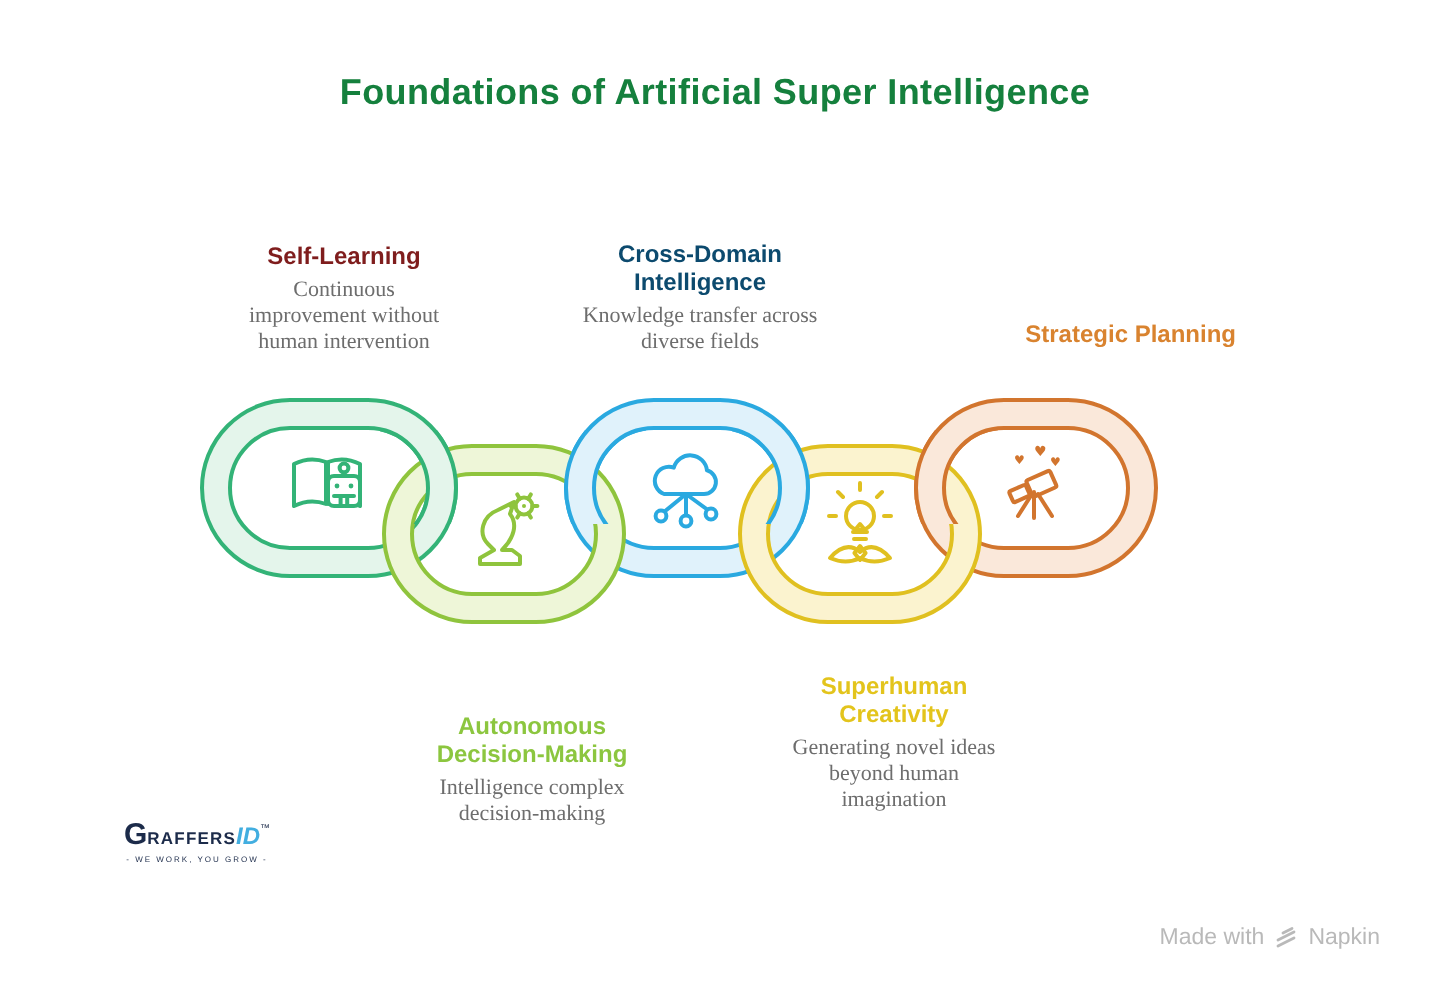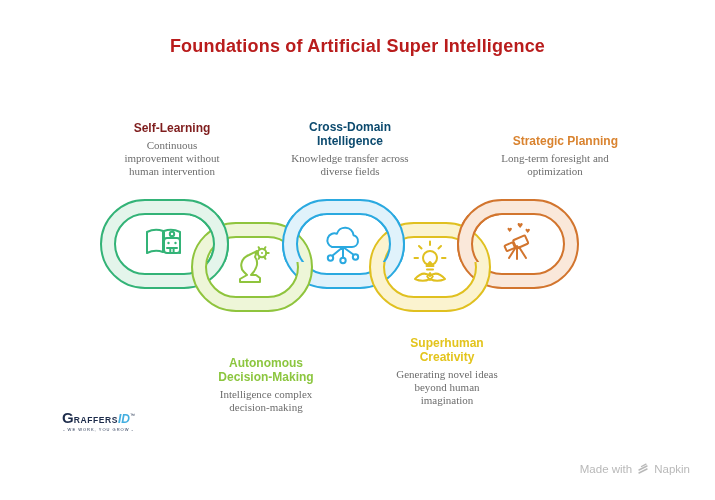--- a/index.html
+++ b/index.html
@@ -3,21 +3,21 @@
 <meta charset="utf-8">
 <style>
   html,body{margin:0;padding:0;}
   body{
     width:715px;height:500px;position:relative;overflow:hidden;
     background:#ffffff;
     font-family:"Liberation Sans","DejaVu Sans",sans-serif;
   }
   .title{
     position:absolute;top:36px;left:0;width:715px;
-    text-align:center;font-size:18px;font-weight:700;color:#b91c1c;
+    text-align:center;font-size:18px;font-weight:700;color:#15803d;
     letter-spacing:.2px;
   }
   .chain-svg{position:absolute;left:0;top:0;}
   .band{stroke-width:2;fill-rule:evenodd;stroke-linejoin:round;}
   .icon{stroke-width:2;fill:none;stroke-linecap:round;stroke-linejoin:round;}
   .label-group{position:absolute;display:flex;flex-direction:column;align-items:center;text-align:center;}
   .label-group.top{bottom:322px;}
   .label-group.bottom{top:337px;}
   .label-heading{font-size:12px;font-weight:700;line-height:13.5px;margin-bottom:4px;}
   .label-desc{font-size:11px;color:#6d6d6d;line-height:13px;font-family:Liberation Serif, serif;}
@@ -124,21 +124,20 @@
   <div class="label-desc">Continuous improvement without human intervention</div>
 </div>
 
 <div class="label-group top" style="left:291px;width:118px;">
   <div class="label-heading" style="color: #0c4a6e;">Cross-Domain Intelligence</div>
   <div class="label-desc">Knowledge transfer across diverse fields</div>
 </div>
 
 <div class="label-group top" style="left:492px;width:126px;align-items:flex-end;">
   <div class="label-heading" style="color: rgb(217, 131, 47);">Strategic Planning</div>
-  <div class="label-desc">Long-term foresight and optimization</div>
 </div>
 
 <div class="label-group bottom" style="left:210px;width:112px;margin-top:20px;">
   <div class="label-heading" style="color: rgb(140, 198, 63);">Autonomous Decision-Making</div>
   <div class="label-desc">Intelligence complex decision-making</div>
 </div>
 
 <div class="label-group bottom" style="left:388px;width:118px;">
   <div class="label-heading" style="color: rgb(227, 196, 28);">Superhuman Creativity</div>
   <div class="label-desc">Generating novel ideas beyond human imagination</div>

